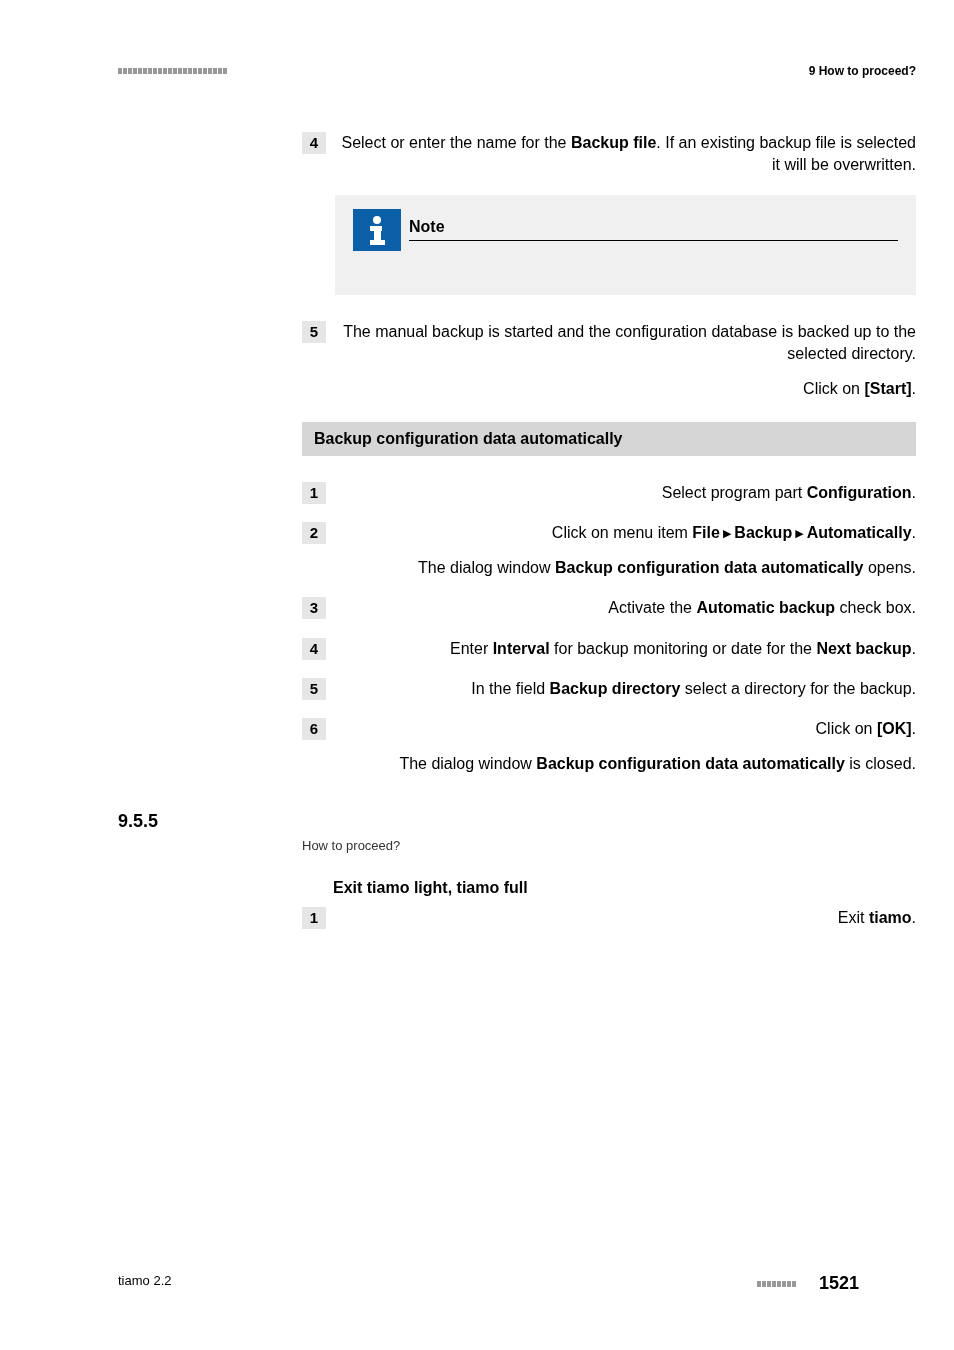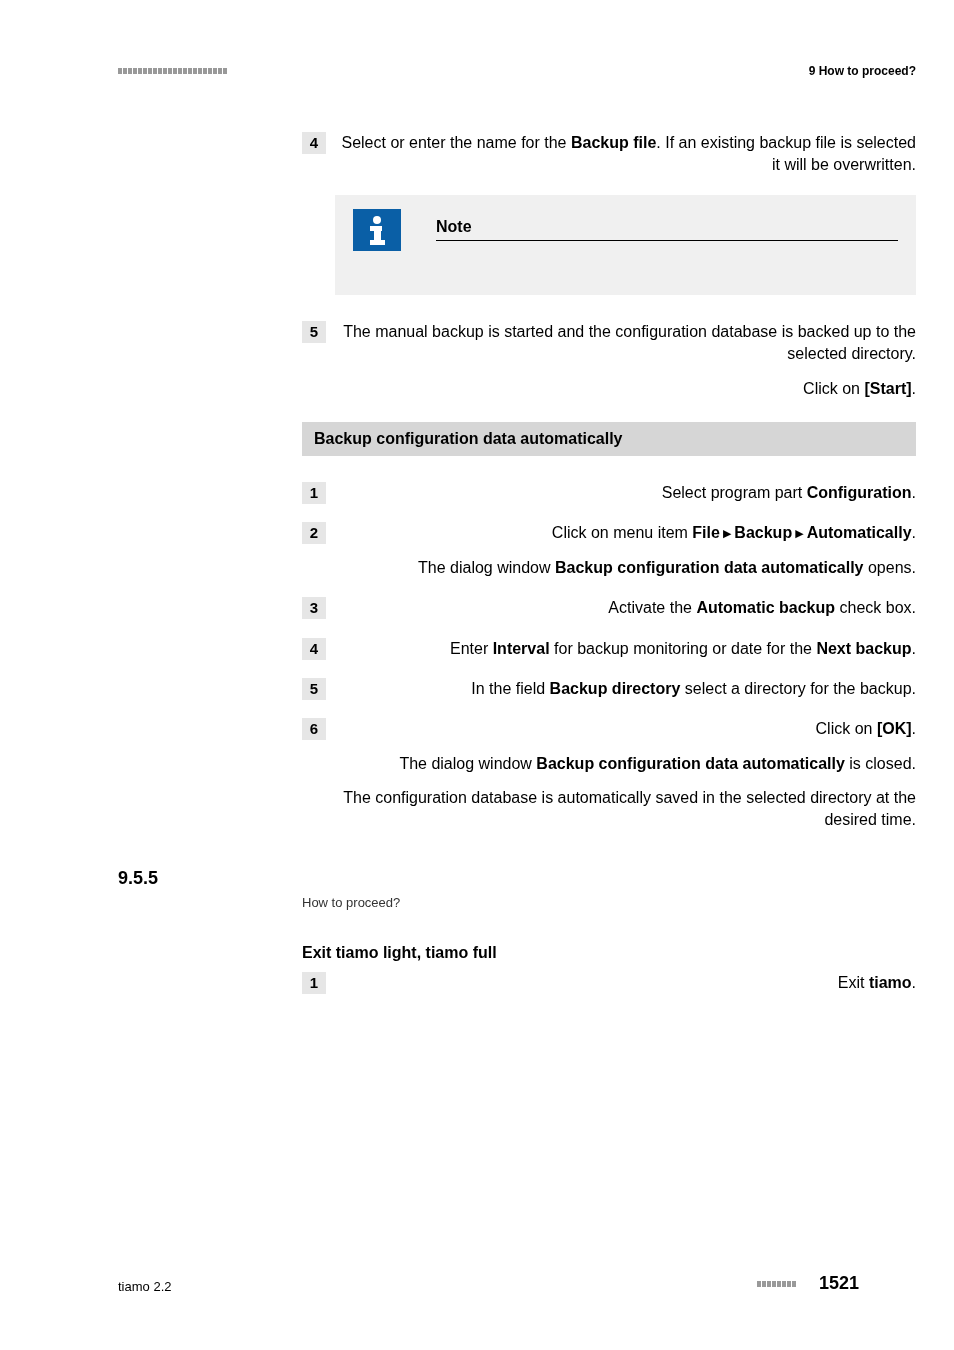--- a/index.html
+++ b/index.html
@@ -66,21 +66,21 @@
     .step-text p:last-child { margin-bottom: 0; }
     
     .note-box {
       margin: 18px 0 26px 33px;
       background: #f0f0f0;
       padding: 14px 18px 16px 18px;
     }
     .note-head-row {
       display: flex;
       align-items: center;
-      gap: 35px;
+      gap: 8px;
       margin-bottom: 28px;
     }
     .note-icon {
       width: 48px;
       height: 42px;
       background: #0a5fa6;
       display: flex;
       align-items: center;
       justify-content: center;
       flex-shrink: 0;
@@ -125,36 +125,37 @@
     }
     .section-title {
       font-weight: bold;
       font-size: 18px;
     }
     .small-note {
       margin-left: 184px;
       font-size: 13px;
       color: #333;
       margin-top: 6px;
-      margin-bottom: 34px;
+      margin-bottom: 26px;
     }
     .subheading {
       font-weight: bold;
       font-size: 16px;
       margin-bottom: 10px;
+      margin-left: 31px;
     }
     
     .footer-row {
       position: absolute;
       bottom: 56px;
       left: 118px;
       right: 95px;
       display: flex;
       justify-content: space-between;
-      align-items: flex-end;
+      align-items: flex-start;
     }
     .footer-left {
       font-size: 13px;
       color: #000;
     }
     .footer-right {
       display: flex;
       align-items: center;
       gap: 18px;
     }
@@ -270,21 +271,20 @@
       <div class="step-text">
         <p><span>In the field </span><b>Backup directory</b><span> select a directory for the backup.</span></p>
       </div>
     </div>
 
     <div class="step-row gap-md">
       <div class="step-num">6</div>
       <div class="step-text">
         <p><span>Click on </span><b>[OK]</b><span>.</span></p>
         <p><span>The dialog window </span><b>Backup configuration data automatically</b><span> is closed.</span></p>
-        <p>The configuration database is automatically saved in the selected directory at the desired time.</p>
       </div>
     </div>
   </div>
 
   <div class="section-title-row">
     <div class="section-num">9.5.5</div>
   </div>
   <div class="small-note">How to proceed?</div>
 
   <div class="content-wrap">

